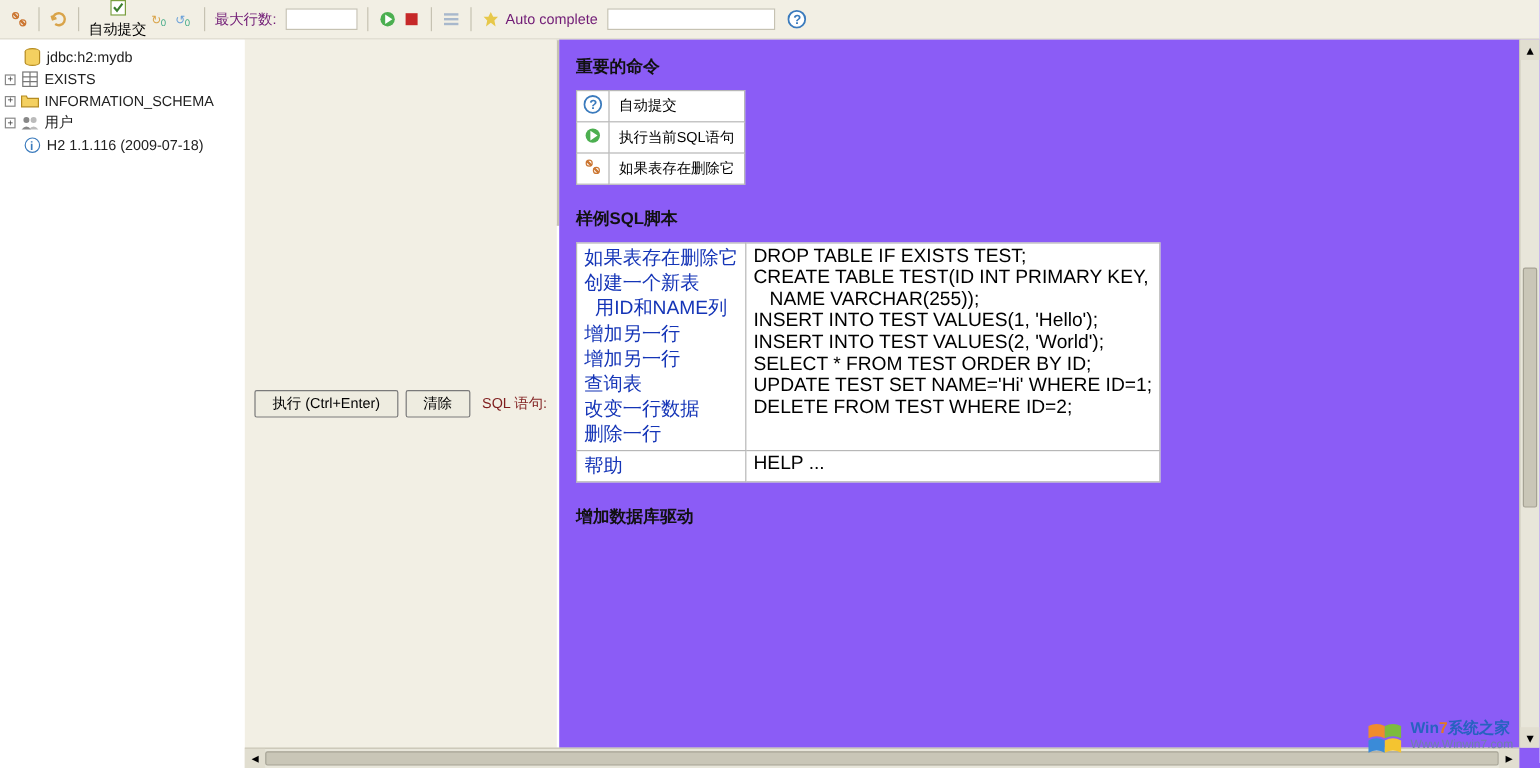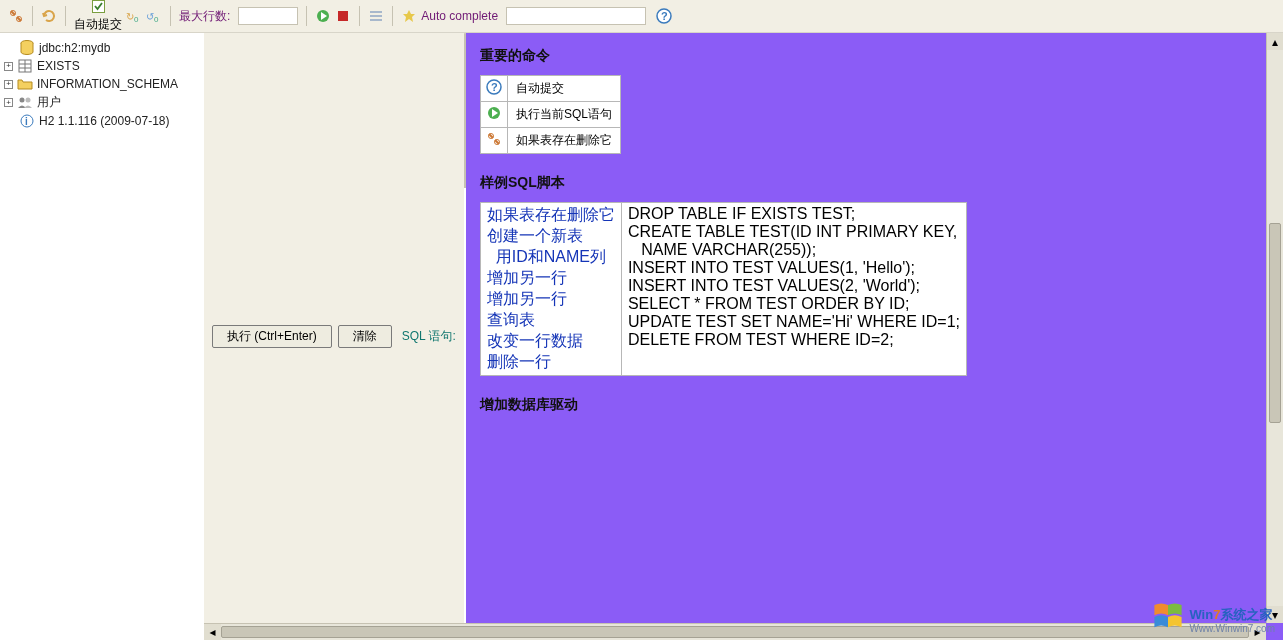--- a/index.html
+++ b/index.html
@@ -109,21 +109,21 @@
   gap: 6px;
 }
 .btn {
   border: 1px solid #7a7a7a;
   background: #eeece0;
   padding: 2px 14px;
   font-size: 12px;
   cursor: pointer;
   border-radius: 2px;
 }
-.sql-label { color: #0f766e; margin-left: 4px; }
+.sql-label { color: #7f1d1d; margin-left: 4px; }
 .sql-textarea {
   background: #fff;
   border: 1px solid #c6c2b2;
   border-top: 1px solid #d8d5c9;
   height: 155px;
   margin: 0 0 0 0;
 }
 .results-area {
   background: #8b5cf6;
   padding: 10px 14px;
@@ -213,24 +213,24 @@
 .hscroll .arrow {
   position:absolute; top:0; bottom:0; width:17px;
   display:flex; align-items:center; justify-content:center;
   background:#e1ded0;
   cursor:pointer;
 }
 .hscroll .arrow.left{left:0;} .hscroll .arrow.right{right:0;}
 
 .watermark {
   position: absolute;
-  right: 8px;
+  right: 22px;
   bottom: 6px;
   display:flex;
-  align-items:flex-end;
+  align-items:flex-start;
   gap:4px;
   pointer-events:none;
 }
 .watermark .wlogo {
   width:34px; height:34px;
 }
 .watermark .wtext { line-height:1.15; text-align:left; }
 .wtitle { font-size:13px; font-weight:bold; color:#2762c0; }
 .wtitle .seven{ color:#e07a24; }
 .wurl { font-size:10px; color:#6e82a8; }
@@ -422,20 +422,24 @@
 <span class="link">删除一行</span></td>
           <td class="sql-code" id="sample-sql">DROP TABLE IF EXISTS TEST;
 CREATE TABLE TEST(ID INT PRIMARY KEY,
    NAME VARCHAR(255));
 INSERT INTO TEST VALUES(1, 'Hello');
 INSERT INTO TEST VALUES(2, 'World');
 SELECT * FROM TEST ORDER BY ID;
 UPDATE TEST SET NAME='Hi' WHERE ID=1;
 DELETE FROM TEST WHERE ID=2;</td>
         </tr>
+        <tr>
+          <td><span class="link">帮助</span></td>
+          <td>HELP ...</td>
+        </tr>
       </tbody>
         </table>
 
       <h3>增加数据库驱动</h3>
     </div>
   </div>
 </div>
 
 <div class="vscroll">
   <div class="arrow up">▴</div>

